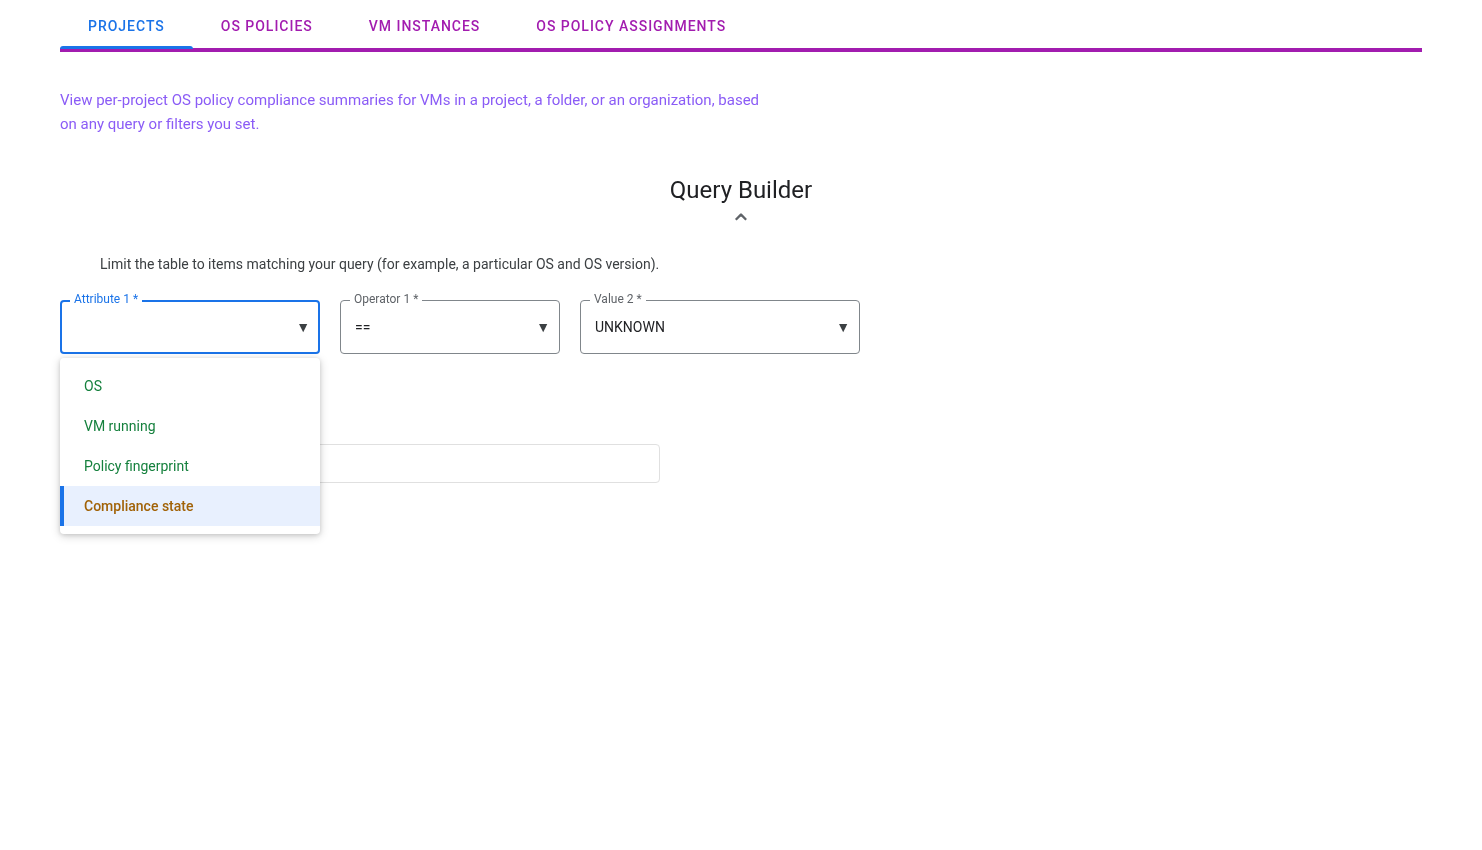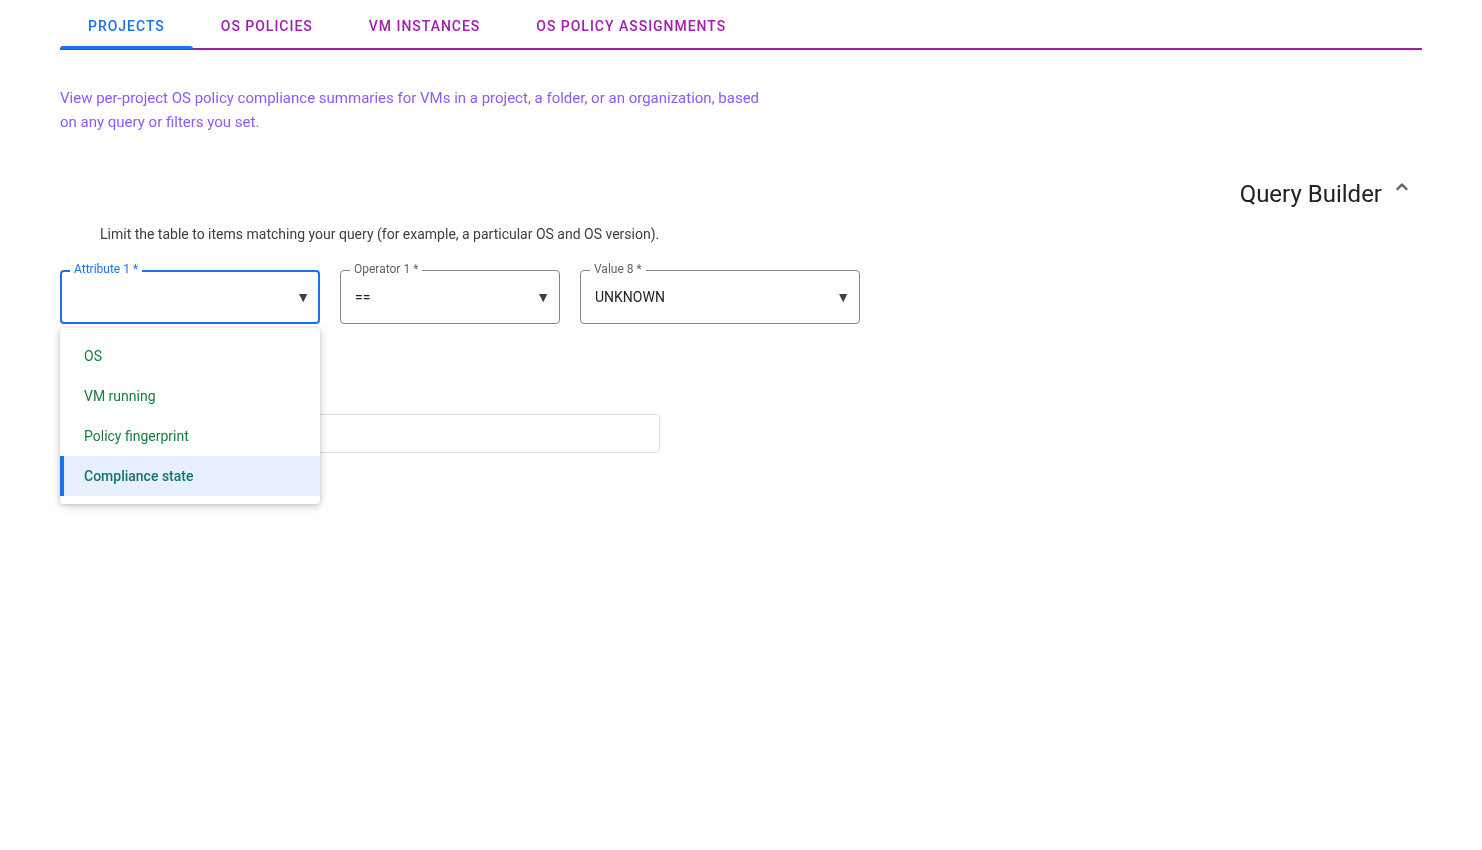--- a/index.html
+++ b/index.html
@@ -18,21 +18,21 @@
       overflow-x: hidden;
     }
 
     .main-content {
       padding: 0 60px;
     }
 
     
     .tabs {
       display: flex;
-      border-bottom: 2px solid #a21caf;
+      border-bottom: 4px solid #a21caf;
       margin-bottom: 0;
       padding: 0;
     }
 
     .tab {
       padding: 18px 28px 14px;
       font-size: 14px;
       font-weight: 500;
       color: #a21caf;
       cursor: pointer;
@@ -63,22 +63,23 @@
       font-size: 15px;
       color: #8b5cf6;
       line-height: 1.6;
       max-width: 700px;
     }
 
     
     .query-builder-header {
       display: flex;
       align-items: center;
-      justify-content: flex-end;
+      justify-content: space-between;
       margin-bottom: 12px;
+      flex-direction: column;
     }
 
     .query-builder-title {
       font-size: 24px;
       font-weight: 400;
       color: #202124;
     }
 
     .chevron-icon {
       font-size: 28px;
@@ -188,21 +189,21 @@
     .dropdown-item {
       padding: 12px 24px;
       font-size: 14px;
       color: #15803d;
       cursor: pointer;
       display: flex;
       align-items: center;
     }
 
     .dropdown-item.selected {
-      color: #0f766e;
+      color: #a16207;
       font-weight: 500;
       background: #e8f0fe;
     }
 
     .dropdown-item.selected::before {
       content: '';
       display: inline-block;
       width: 4px;
       height: 100%;
       background: #1a73e8;
@@ -340,21 +341,21 @@
         <span class="field-label" style="color:#5f6368;">Operator 1 *</span>
         <div class="select-wrapper">
           <div class="select-box-plain">
             <span>==</span>
           </div>
           <span class="chevron-down">▼</span>
         </div>
       </div>
 
       <div class="field-group">
-        <span class="field-label" style="color:#5f6368;">Value 8 *</span>
+        <span class="field-label" style="color:#5f6368;">Value 2 *</span>
         <div class="select-wrapper">
           <div class="select-box-plain" style="min-width:280px;">
             <span>UNKNOWN</span>
           </div>
           <span class="chevron-down">▼</span>
         </div>
       </div>
     </div>
 
     <div class="form-actions">

